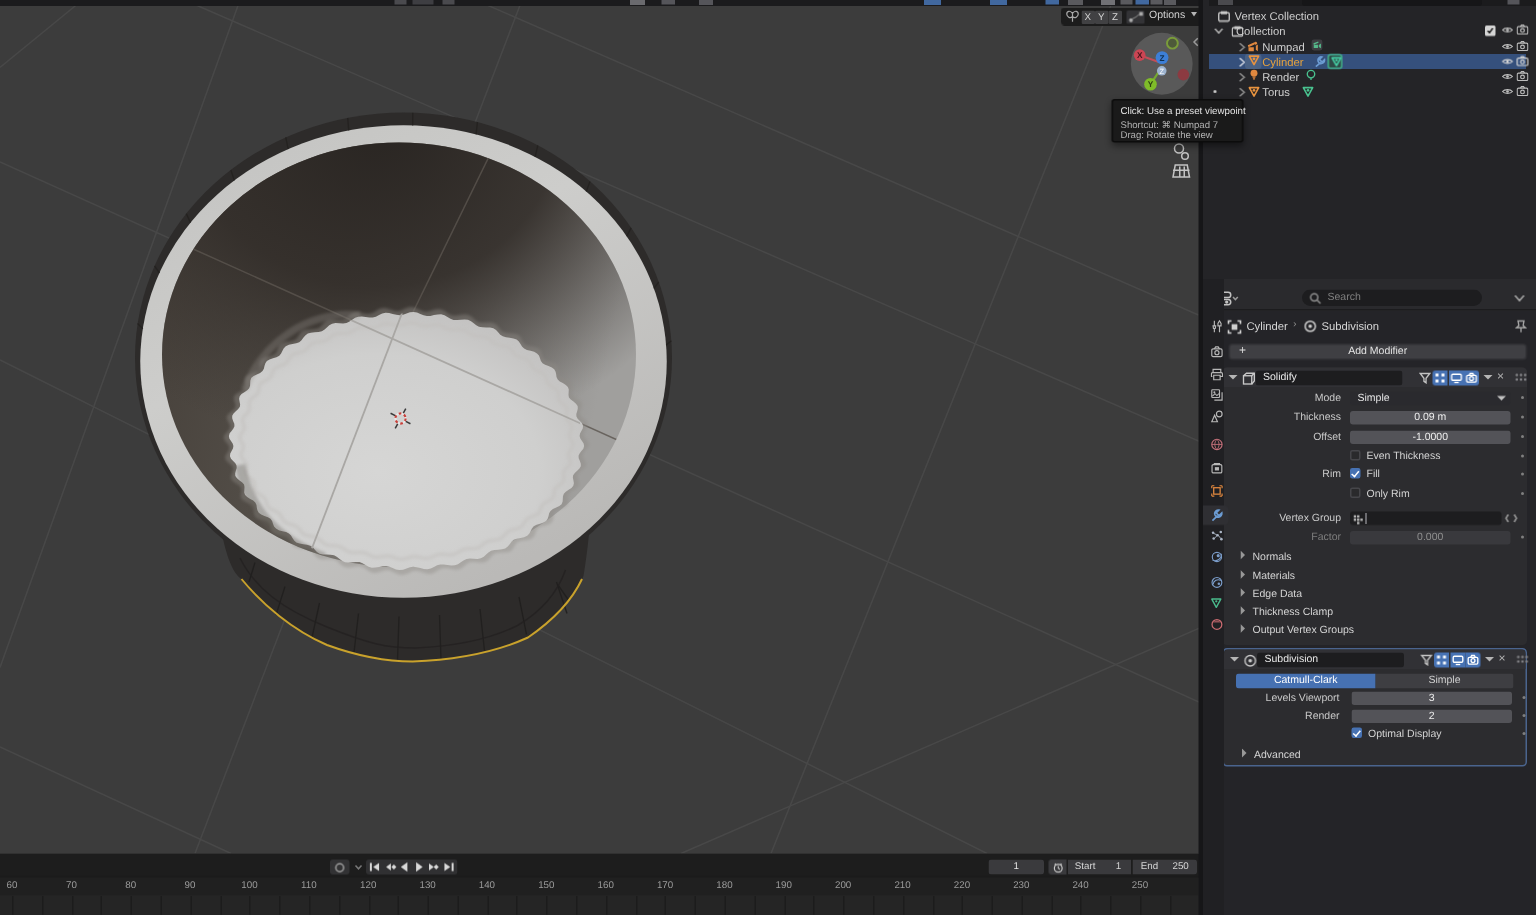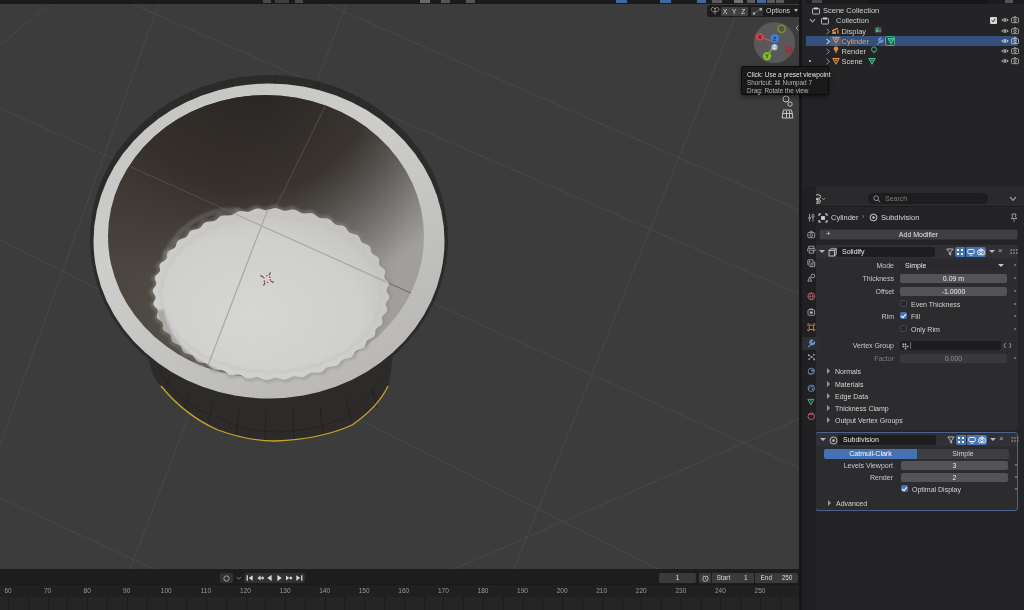--- a/index.html
+++ b/index.html
@@ -345,32 +345,32 @@
     <div class="abs" style="left:0;top:0;width:218px;height:4px;background:#1b1b1d;"></div>
     <div class="abs" style="left:62px;top:0;width:120px;height:3.5px;background:#161618;border-radius:0 0 2px 2px;"></div>
     <span class="abs" style="left:6px;top:0;width:10px;height:3px;background:#4a4a4e;"></span>
     <span class="abs" style="left:199px;top:0;width:8px;height:3px;background:#55555a;"></span>
 
     <div class="orow" style="top:5px;">
       <svg class="eye" style="left:6px;top:1.5px" width="8" height="8" viewBox="0 0 8 8">
           <rect x="0.5" y="1.5" width="7" height="5.5" rx="0.8" fill="none" stroke="#c9c9c9" stroke-width="0.9"></rect>
           <rect x="2" y="0.5" width="4" height="2" fill="#c9c9c9"></rect>
         </svg>
-      <span class="nm" style="left:17px;">Scene Collection</span>
+      <span class="nm" style="left:17px;">Vertex Collection</span>
     </div>
 
     <div class="orow" style="top:15.3px;">
       <svg class="abs" style="left:3px;top:2.5px" width="7" height="6" viewBox="0 0 7 6">
           <path d="M1,1.2 L3.5,4 L6,1.2" stroke="#a8a8a8" stroke-width="1.1" fill="none"></path>
         </svg>
       <svg class="eye" style="left:15px;top:1.5px" width="8" height="8" viewBox="0 0 8 8">
           <rect x="0.5" y="1.5" width="7" height="5.5" rx="0.8" fill="none" stroke="#c9c9c9" stroke-width="0.9"></rect>
           <rect x="2" y="0.5" width="4" height="2" fill="#c9c9c9"></rect>
         </svg>
-      <span class="nm" style="left:30px;">Collection</span>
+      <span class="nm" style="left:18px;">Collection</span>
       <span class="abs" style="left:184px;top:1.5px;width:7px;height:7px;background:#d5d5d5;border-radius:1px;"></span>
       <svg class="abs" style="left:185px;top:2.5px" width="5" height="5" viewBox="0 0 6 6">
           <path d="M1,3 l1.4,1.6 L5,1" stroke="#222" stroke-width="1.2" fill="none"></path>
         </svg>
       <svg class="eye" style="left:195px;top:1px" width="9" height="9" viewBox="0 0 9 9">
           <path d="M0.8,4.5 C2.2,2.6 6.8,2.6 8.2,4.5 C6.8,6.4 2.2,6.4 0.8,4.5 Z" fill="none" stroke="#bdbdbd" stroke-width="0.9"></path>
           <circle cx="4.5" cy="4.5" r="1" fill="#bdbdbd"></circle>
         </svg>
       <svg class="eye" style="left:205px;top:1px" width="9" height="9" viewBox="0 0 9 9">
           <rect x="0.5" y="2" width="8" height="5.5" rx="1" fill="none" stroke="#bdbdbd" stroke-width="0.9"></rect>
@@ -380,21 +380,21 @@
     </div>
 
     <div class="orow" style="top:25.5px;">
       <svg class="abs" style="left:19px;top:2px" width="6" height="7" viewBox="0 0 6 7">
           <path d="M1.5,0.8 L4.5,3.5 L1.5,6.2" stroke="#909090" stroke-width="1" fill="none"></path>
         </svg>
       <svg class="eye" style="left:25px;top:1px" width="9" height="9" viewBox="0 0 9 9">
           <path d="M1,3.5 L5.5,1.5 L6,3 L1.5,5 Z M1.5,5 h4 v3 h-4 Z M7,4 l1.5,-1 v5 l-1.5,-1 Z" fill="#e0883f"></path>
           <circle cx="6.8" cy="2" r="1.1" fill="#e0883f"></circle>
         </svg>
-      <span class="nm" style="left:35.5px;">Display</span>
+      <span class="nm" style="left:35.5px;">Numpad</span>
       <svg class="eye" style="left:68px;top:0.5px" width="10" height="10" viewBox="0 0 10 10">
           <rect x="0.5" y="0.5" width="9" height="9" rx="2" fill="#3e3e42"></rect>
           <path d="M2,3.5 L6,2 L6.3,3.2 L2.3,4.7 Z M2.3,4.7 h3.5 v2.8 h-3.5 Z M6.5,5 l1.8,-1.2 v4 l-1.8,-1.2 Z" fill="#55b88a"></path>
         </svg>
       <svg class="eye" style="left:195px;top:1px" width="9" height="9" viewBox="0 0 9 9">
           <path d="M0.8,4.5 C2.2,2.6 6.8,2.6 8.2,4.5 C6.8,6.4 2.2,6.4 0.8,4.5 Z" fill="none" stroke="#bdbdbd" stroke-width="0.9"></path>
           <circle cx="4.5" cy="4.5" r="1" fill="#bdbdbd"></circle>
         </svg>
       <svg class="eye" style="left:205px;top:1px" width="9" height="9" viewBox="0 0 9 9">
           <rect x="0.5" y="2" width="8" height="5.5" rx="1" fill="none" stroke="#bdbdbd" stroke-width="0.9"></rect>
@@ -458,21 +458,21 @@
 
     <div class="orow" style="top:56.1px;">
       <span class="abs" style="left:3px;top:4px;width:2px;height:2px;border-radius:50%;background:#cfcfcf;"></span>
       <svg class="abs" style="left:19px;top:2px" width="6" height="7" viewBox="0 0 6 7">
           <path d="M1.5,0.8 L4.5,3.5 L1.5,6.2" stroke="#909090" stroke-width="1" fill="none"></path>
         </svg>
       <svg class="eye" style="left:25.5px;top:0.5px" width="9" height="9" viewBox="0 0 9 9">
           <path d="M1,1.6 L8,1.6 L4.5,8 Z" fill="none" stroke="#e8933f" stroke-width="1.2" stroke-linejoin="round"></path>
           <circle cx="4.5" cy="3.6" r="1" fill="#e8933f"></circle>
         </svg>
-      <span class="nm" style="left:35.5px;">Scene</span>
+      <span class="nm" style="left:35.5px;">Torus</span>
       <svg class="eye" style="left:62px;top:0.5px" width="9" height="9" viewBox="0 0 9 9">
           <path d="M1,1.6 L8,1.6 L4.5,8 Z" fill="none" stroke="#49c28f" stroke-width="1.2" stroke-linejoin="round"></path>
           <circle cx="4.5" cy="3.6" r="1" fill="#49c28f"></circle>
         </svg>
       <svg class="eye" style="left:195px;top:1px" width="9" height="9" viewBox="0 0 9 9">
           <path d="M0.8,4.5 C2.2,2.6 6.8,2.6 8.2,4.5 C6.8,6.4 2.2,6.4 0.8,4.5 Z" fill="none" stroke="#bdbdbd" stroke-width="0.9"></path>
           <circle cx="4.5" cy="4.5" r="1" fill="#bdbdbd"></circle>
         </svg>
       <svg class="eye" style="left:205px;top:1px" width="9" height="9" viewBox="0 0 9 9">
           <rect x="0.5" y="2" width="8" height="5.5" rx="1" fill="none" stroke="#bdbdbd" stroke-width="0.9"></rect>

